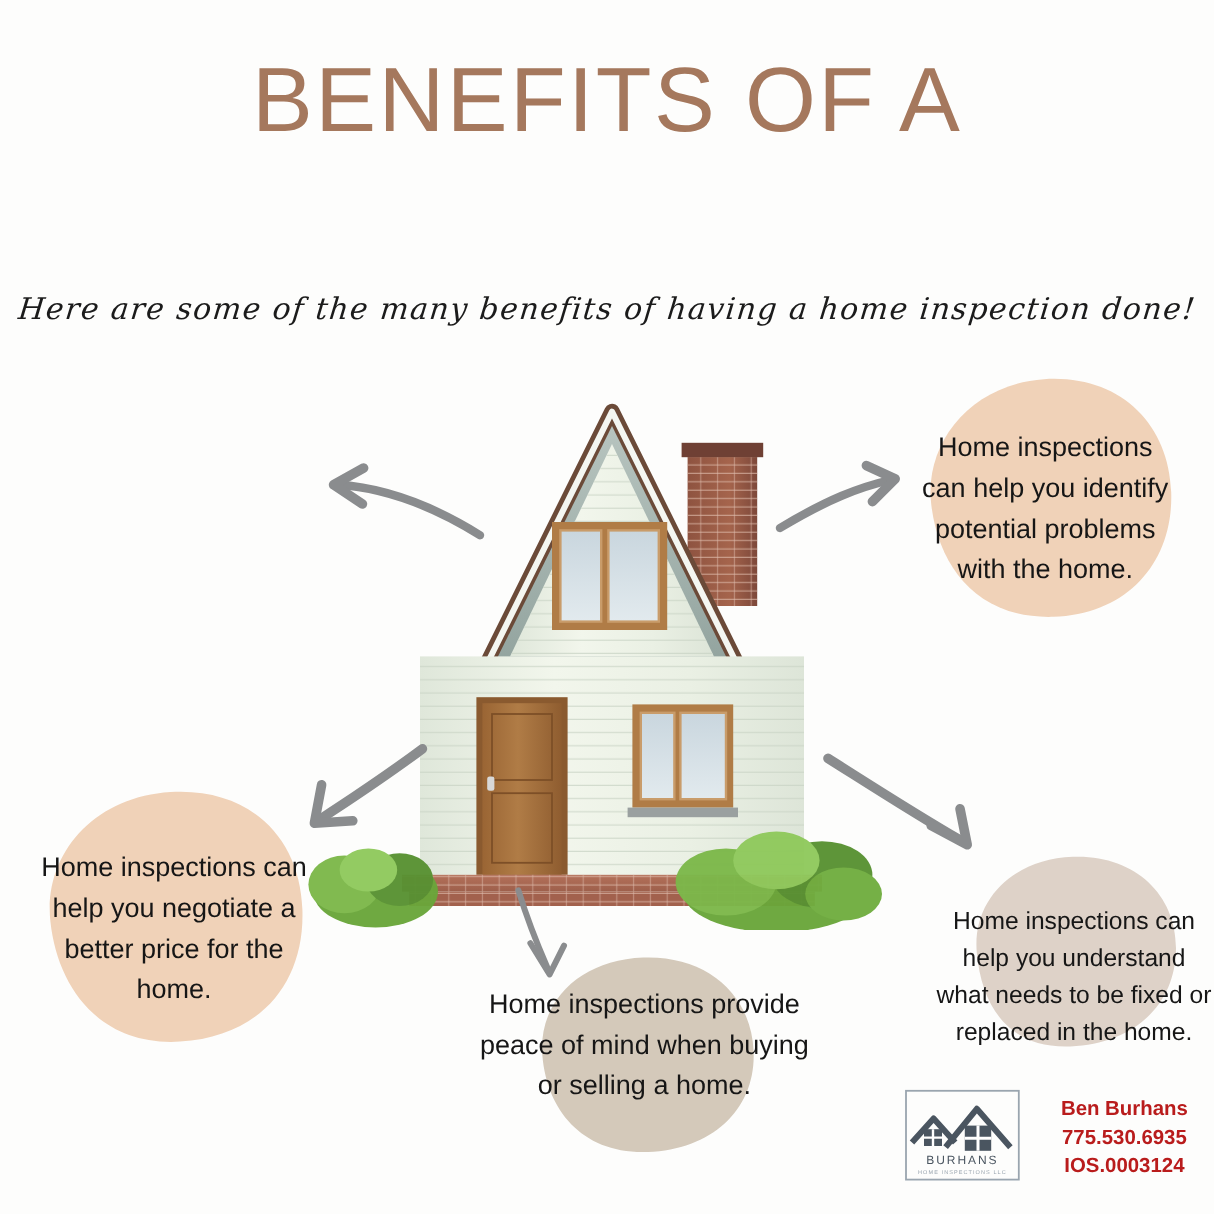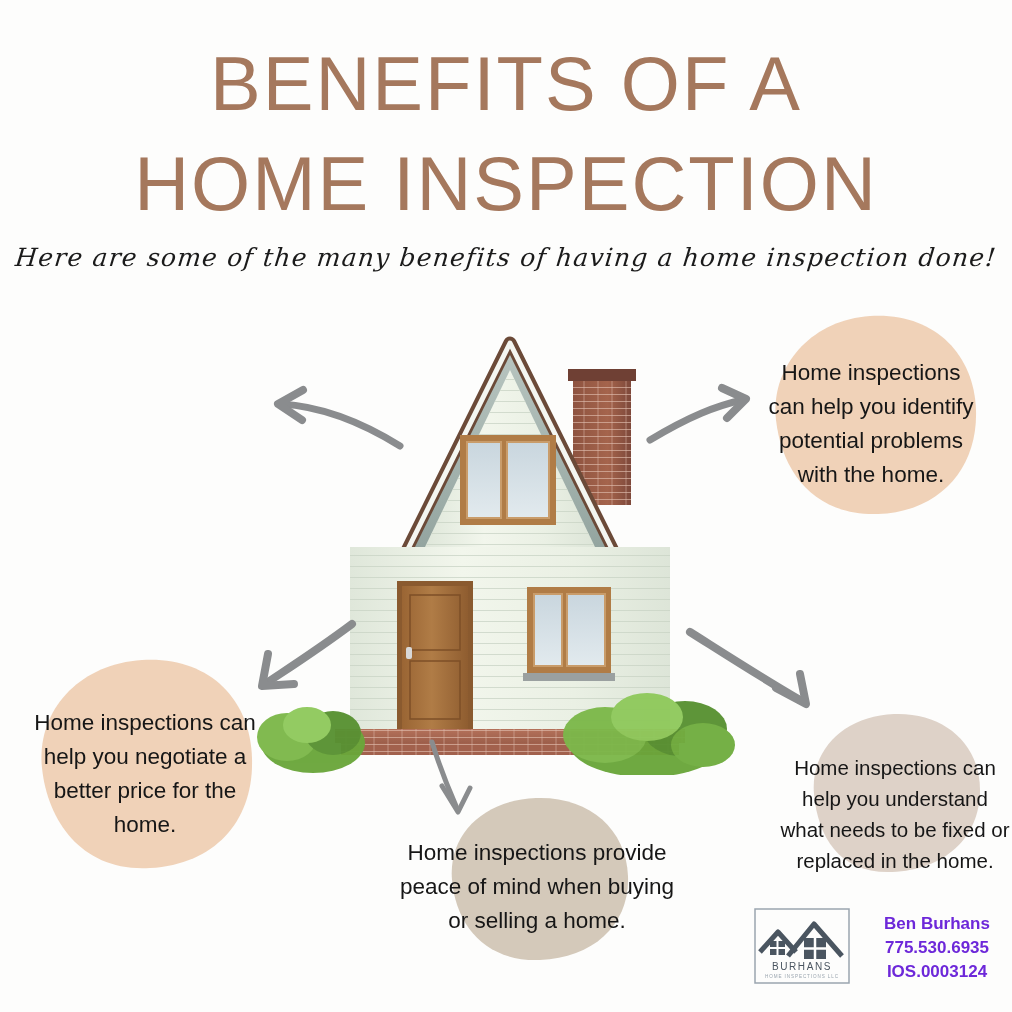--- a/index.html
+++ b/index.html
@@ -73,52 +73,51 @@
   #blob-tl { left: 36px;  top: 334px;  width: 230px; height: 190px; }
   #blob-tl .blob-text { top: 26px; }
 
   #blob-tr { left: 762px; top: 312px;  width: 218px; height: 206px; }
   #blob-tr .blob-text { top: 44px; }
 
   #blob-ml { left: 30px;  top: 650px;  width: 230px; height: 222px; }
   #blob-ml .blob-text { top: 8px; margin-top: 48px; }
 
   #blob-bc { left: 442px; top: 792px;  width: 190px; height: 170px; }
-  #blob-bc .blob-text { top: 44px; left: -50px; width: 290px; }
+  #blob-bc .blob-text { top: 28px; left: -50px; width: 290px; }
 
   #blob-br { left: 806px; top: 710px;  width: 178px; height: 164px; }
   #blob-br .blob-text { top: 2px; left: -26px; width: 230px; font-size: 20.5px; line-height: 31px; margin-top: 40px; }
 
   
   #house { position: absolute; left: 255px; top: 325px; width: 510px; height: 450px; }
 
   
   .arrow-layer { position: absolute; left: 0; top: 0; width: 1012px; height: 1012px; pointer-events: none; }
 
   
   #brand { position: absolute; left: 752px; top: 906px; width: 250px; height: 86px; }
   #brand-logo { position: absolute; left: 0; top: 0; width: 100px; height: 80px; }
   #brand-contact {
     position: absolute; left: 110px; top: 6px; width: 150px;
     text-align: center;
-    color: #6d28d9;
+    color: #b91c1c;
     font-family: "Liberation Sans", sans-serif;
     font-weight: bold;
     font-size: 17px;
     line-height: 24px;
   }
 </style>
 </head>
 <body>
 
 <div id="canvas">
 
   <div class="title-wrap">
     <div class="title-line">BENEFITS OF A</div>
-    <div class="title-line">HOME INSPECTION</div>
   </div>
   <div class="subtitle">Here are some of the many benefits of having a home inspection done!</div>
 
   <div id="house">
     <svg viewBox="0 0 510 450" width="510" height="450">
       <defs>
         <linearGradient id="sidingGrad" x1="0" y1="0" x2="1" y2="0">
           <stop offset="0%" stop-color="#dfe7da"></stop>
           <stop offset="35%" stop-color="#f2f6ec"></stop>
           <stop offset="70%" stop-color="#eaf0e4"></stop>

